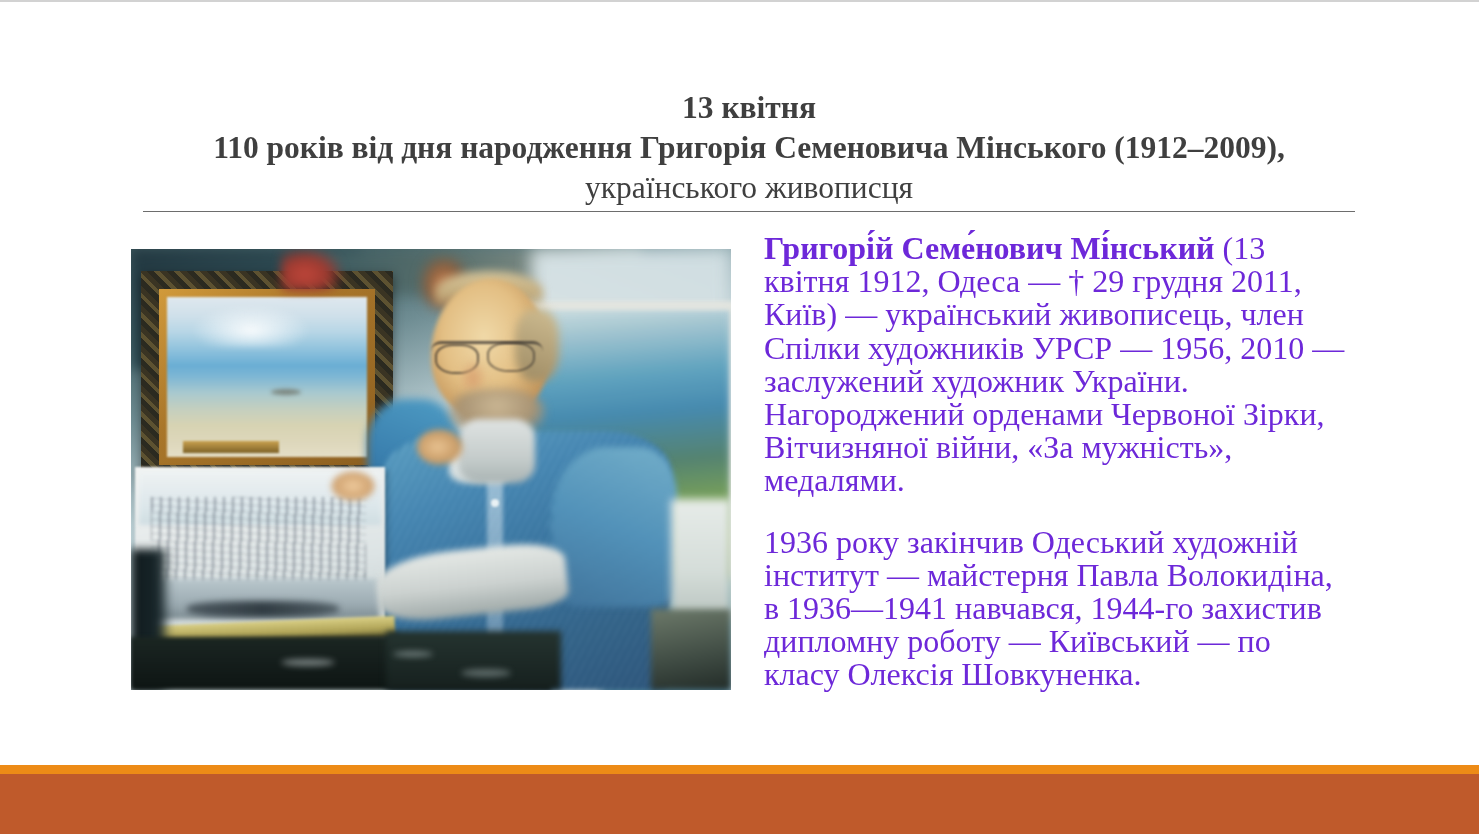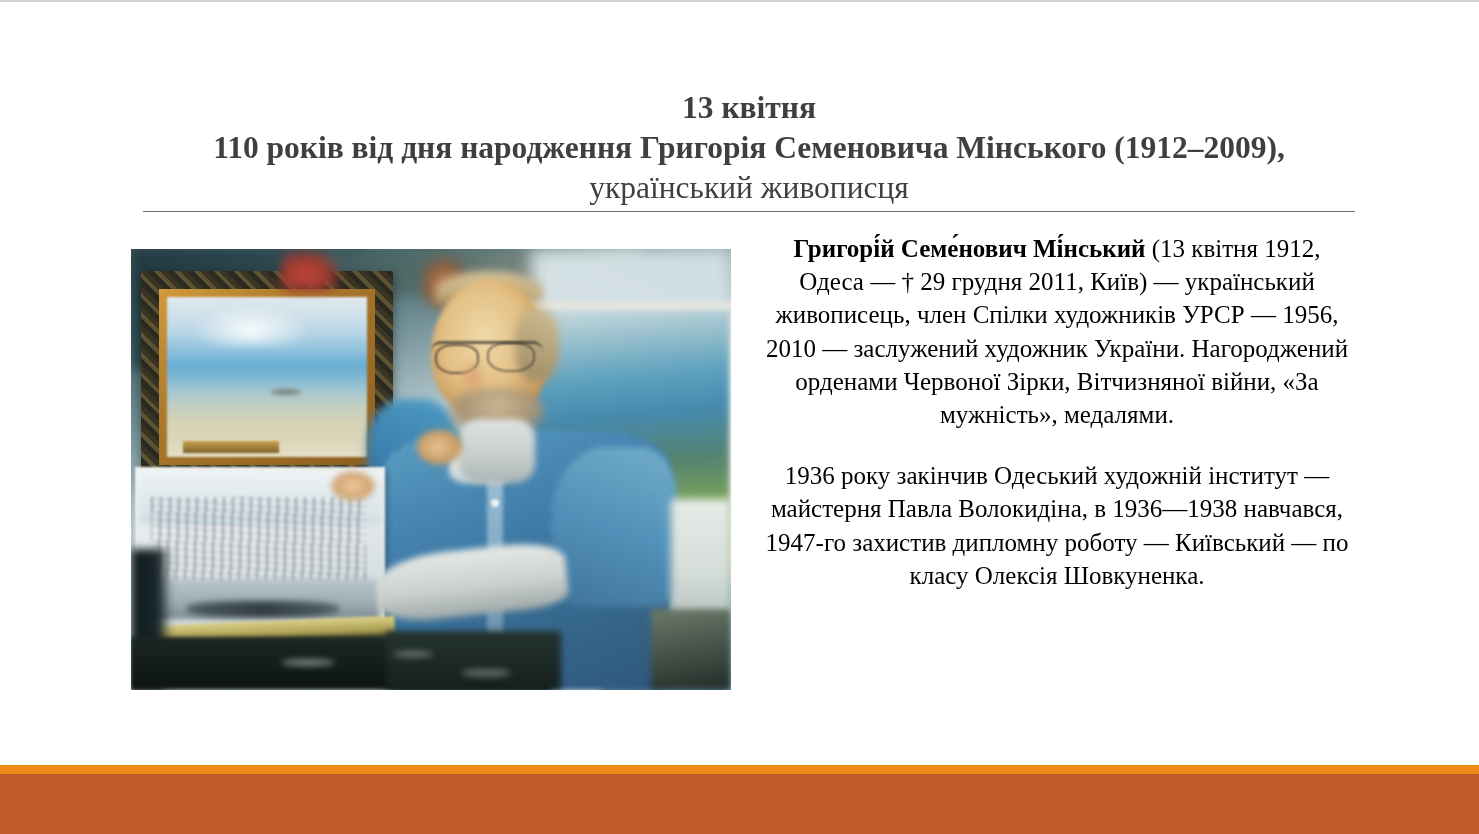--- a/index.html
+++ b/index.html
@@ -361,24 +361,24 @@
     background: linear-gradient(180deg, #e7ece9 0%, #d5ddd9 60%, #b9c4bf 100%);
     filter: blur(4px);
   }
 
   
   .text-col {
     position: absolute;
     left: 764px;
     top: 232px;
     width: 586px;
-    color: #000000;
-    font-size: 25px;
+    color: #6d28d9;
+    font-size: 32px;
     line-height: 33.2px;
-    text-align: center;
+    text-align: left;
   }
   .text-col p { margin: 0 0 28px 0; }
   .text-col p:last-child { margin-bottom: 0; }
   .lead-name { font-weight: bold; }
 
   
   .band-thin {
     position: absolute;
     left: 0;
     bottom: 60px;
@@ -397,21 +397,21 @@
 </style>
 </head>
 <body>
 
 <div class="slide">
 
   <div class="top-rule"></div>
 
   <div class="title-block">
     <span class="title-line">13 квітня</span>
-    <span class="title-line"><span>110 років від дня народження Григорія Семеновича Мінського (1912–2009),</span><span class="title-normal"> український живописця</span></span>
+    <span class="title-line"><span>110 років від дня народження Григорія Семеновича Мінського (1912–2009),</span><span class="title-normal"> українського живописця</span></span>
   </div>
 
   <div class="title-divider"></div>
 
   <div class="photo-frame">
     <div class="photo-canvas">
       <div class="ph wall-main"></div>
       <div class="ph wall-upper-left"></div>
       <div class="ph wall-top-strip"></div>
       <div class="ph wall-right-light"></div>
@@ -469,19 +469,19 @@
       <div class="ph glint2"></div>
       <div class="ph glint3"></div>
 
       <div class="ph right-pale"></div>
       <div class="ph right-dark"></div>
     </div>
   </div>
 
   <div class="text-col">
     <p><span class="lead-name">Григорі́й Семе́нович Мі́нський</span><span> (13 квітня 1912, Одеса — † 29 грудня 2011, Київ) — український живописець, член Спілки художників УРСР — 1956, 2010 — заслужений художник України. Нагороджений орденами Червоної Зірки, Вітчизняної війни, «За мужність», медалями.</span></p>
-    <p>1936 року закінчив Одеський художній інститут — майстерня Павла Волокидіна, в 1936—1938 навчався, 1947-го захистив дипломну роботу — Київський — по класу Олексія Шовкуненка.</p>
+    <p>1936 року закінчив Одеський художній інститут — майстерня Павла Волокидіна, в 1936—1941 навчався, 1944-го захистив дипломну роботу — Київський — по класу Олексія Шовкуненка.</p>
   </div>
 
   <div class="band-thin"></div>
   <div class="band-thick"></div>
 
 </div>
 
 </body></html>

